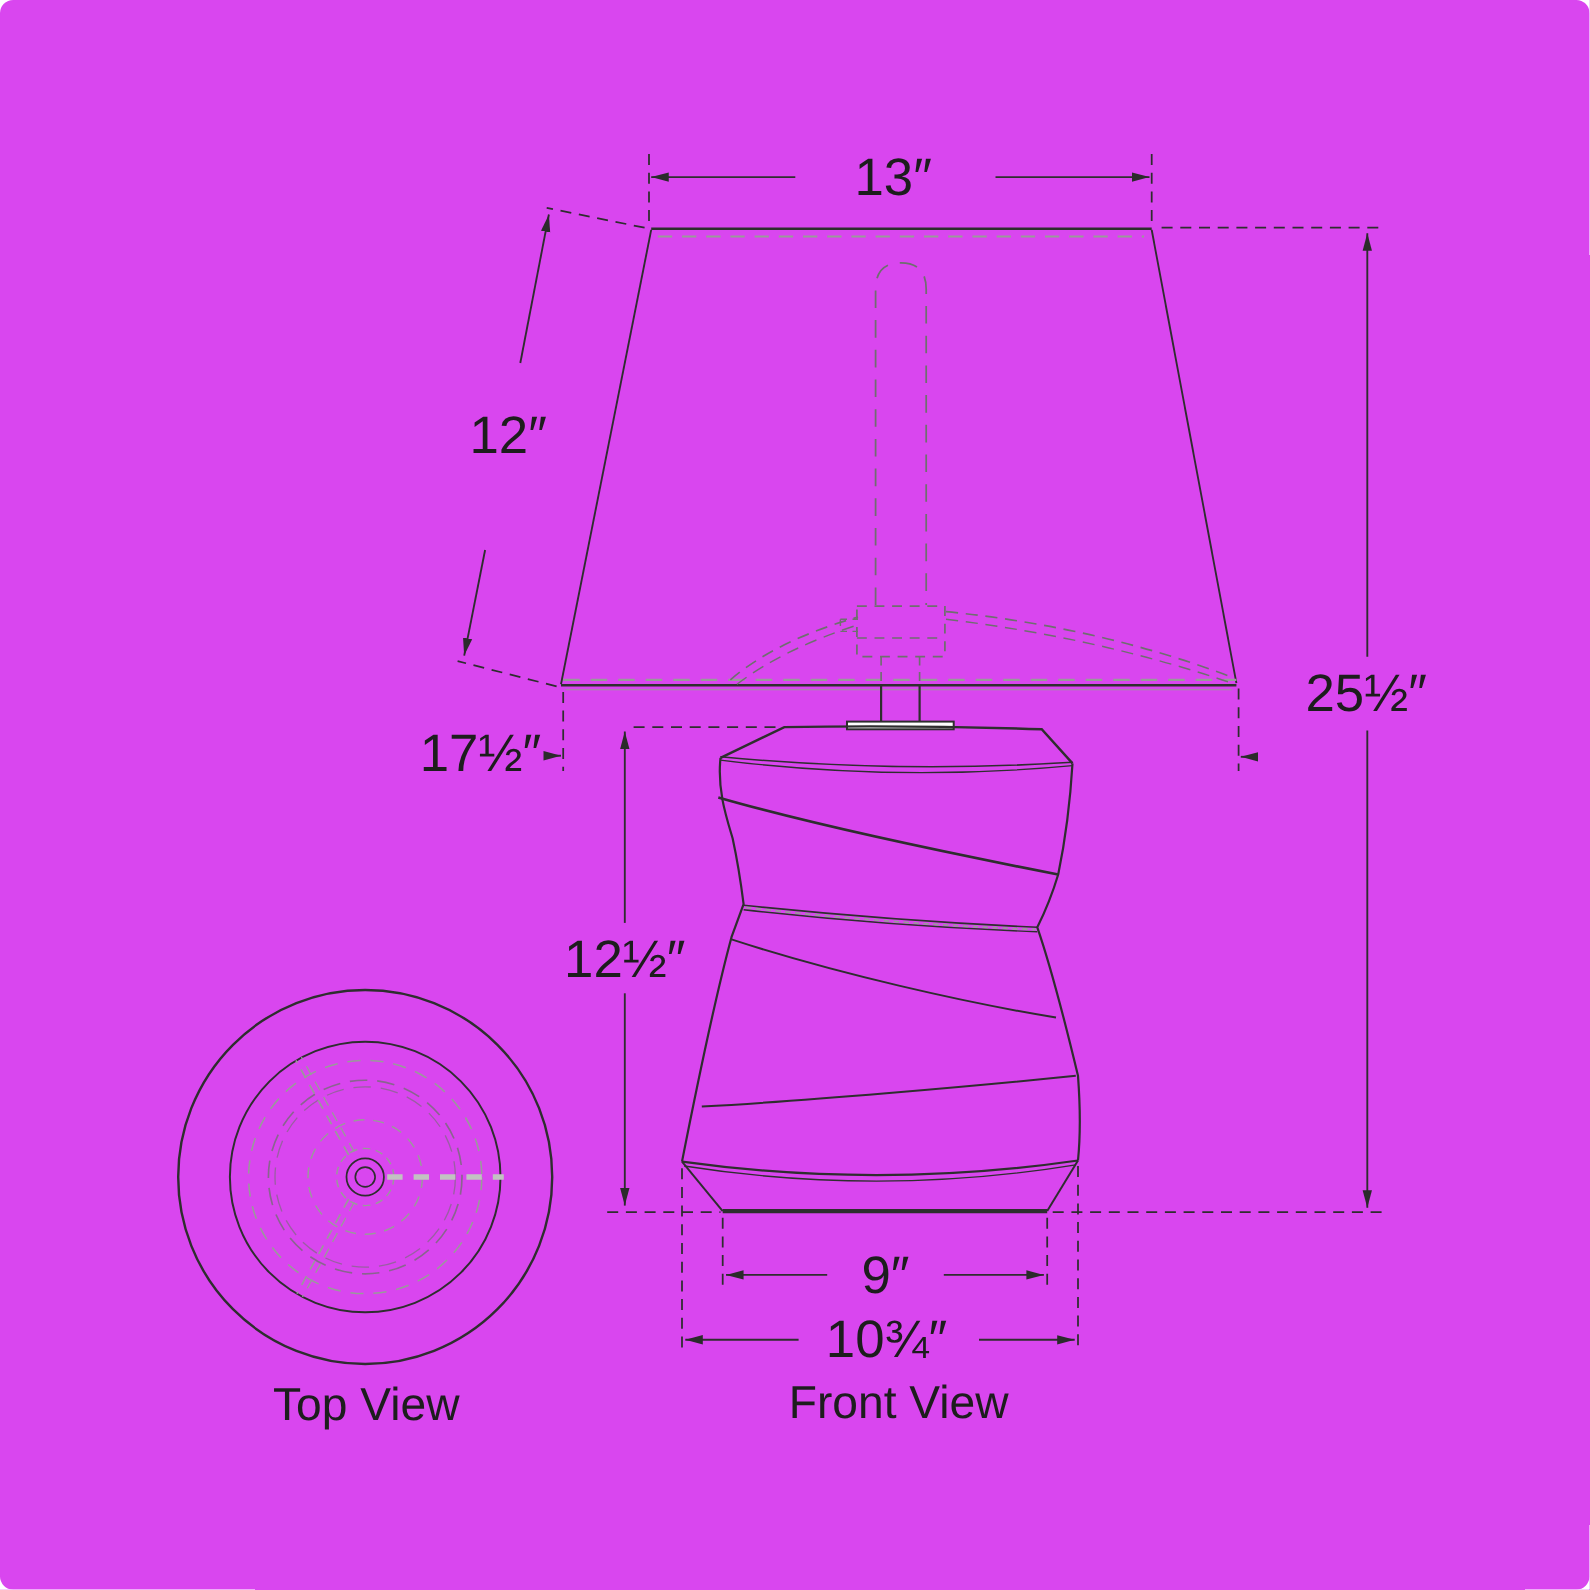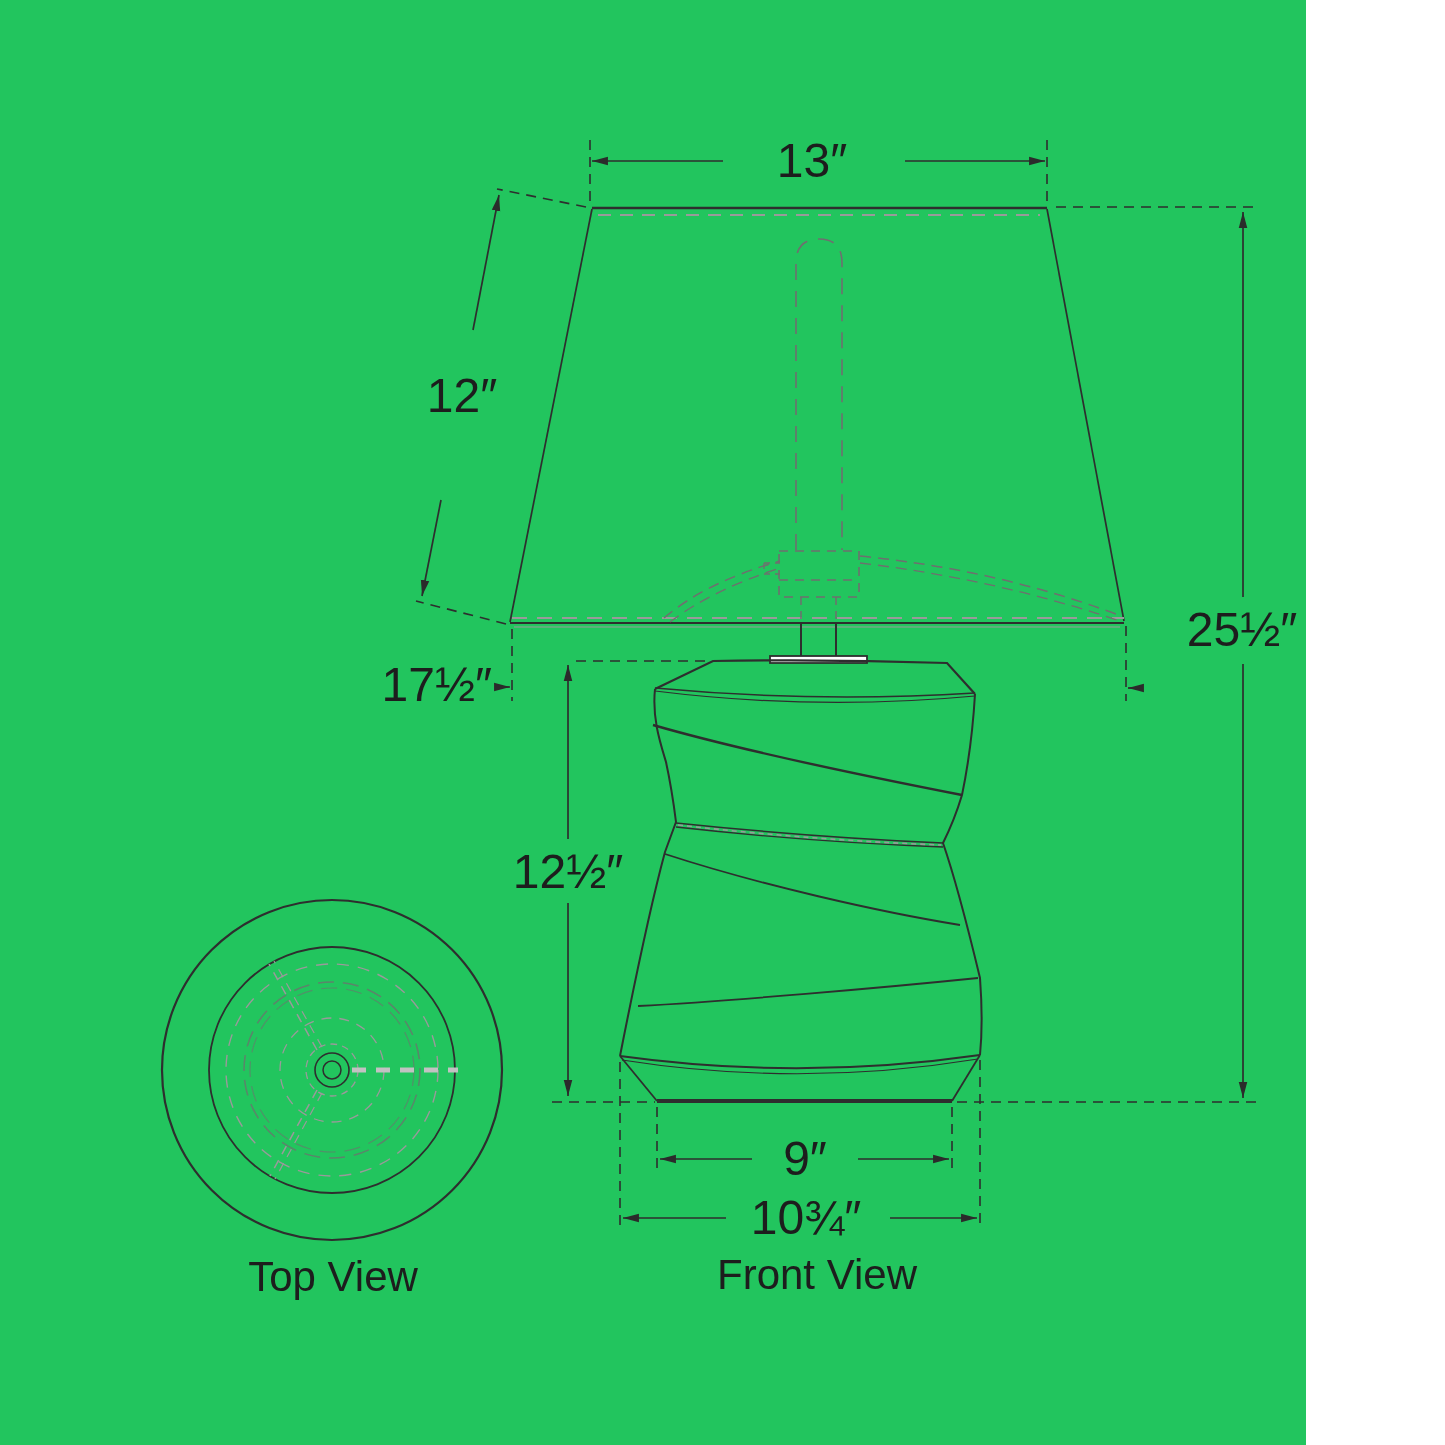--- a/index.html
+++ b/index.html
@@ -1,17 +1,17 @@
 <!DOCTYPE html>
 <html><head>
 <meta charset="utf-8">
 <style>
   html,body{margin:0;padding:0;background:#ffffff;}
-  .canvas{position:relative;width:1306px;height:1445px;background:#22c55e;overflow:hidden;
-          font-family:"Liberation Sans",sans-serif;}
+  .canvas{position:relative;width:1445px;height:1445px;background:#d946ef;overflow:hidden;
+          font-family:"Liberation Sans",sans-serif;border-radius:12px;}
   svg{display:block;}
   .dim-text{font-family:"Liberation Sans",sans-serif;font-size:48px;fill:#1d1d1d;}
   .view-label{font-family:"Liberation Sans",sans-serif;font-size:42px;fill:#1d1d1d;}
   .solid{stroke:#2e2e2e;fill:none;}
   .dimline{stroke:#2e2e2e;stroke-width:1.7;fill:none;}
   .ext{stroke:#2e2e2e;stroke-width:1.6;stroke-dasharray:10 7;fill:none;}
   .hid{stroke:#9a9a9a;fill:none;}
   .hid2{stroke:#6f6f6f;fill:none;}
 </style>
 </head>

